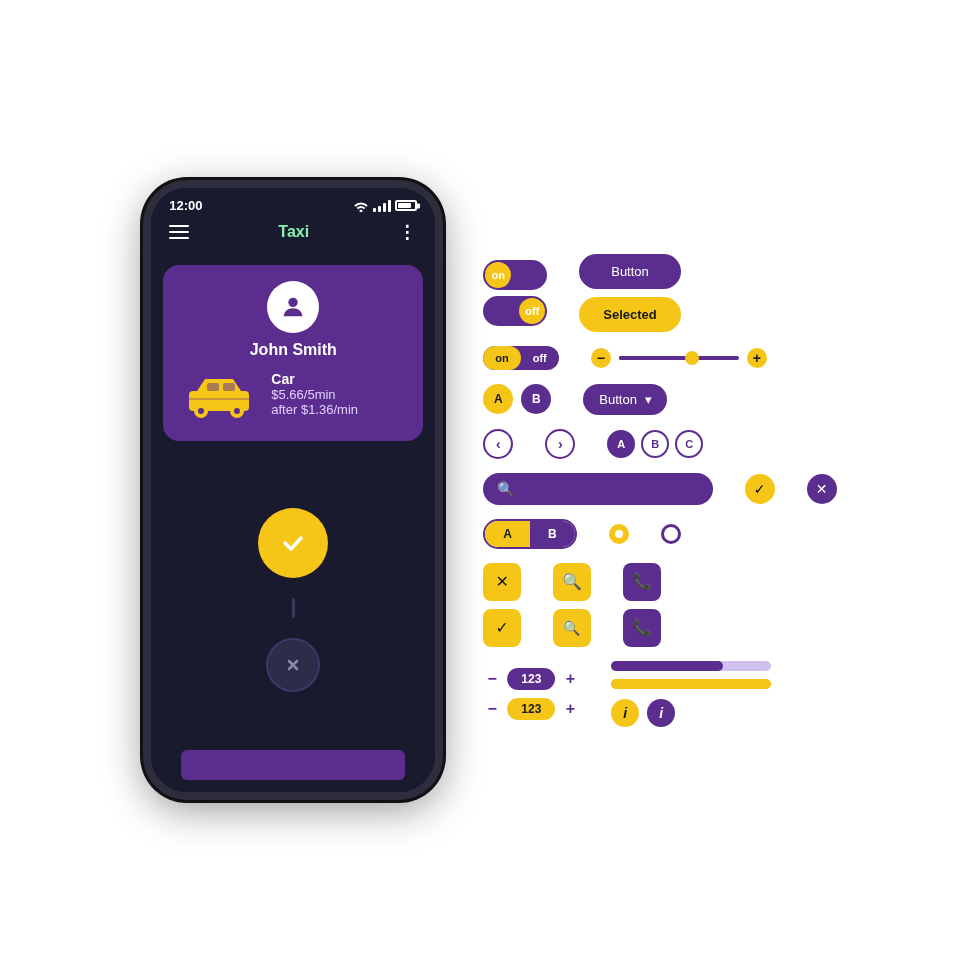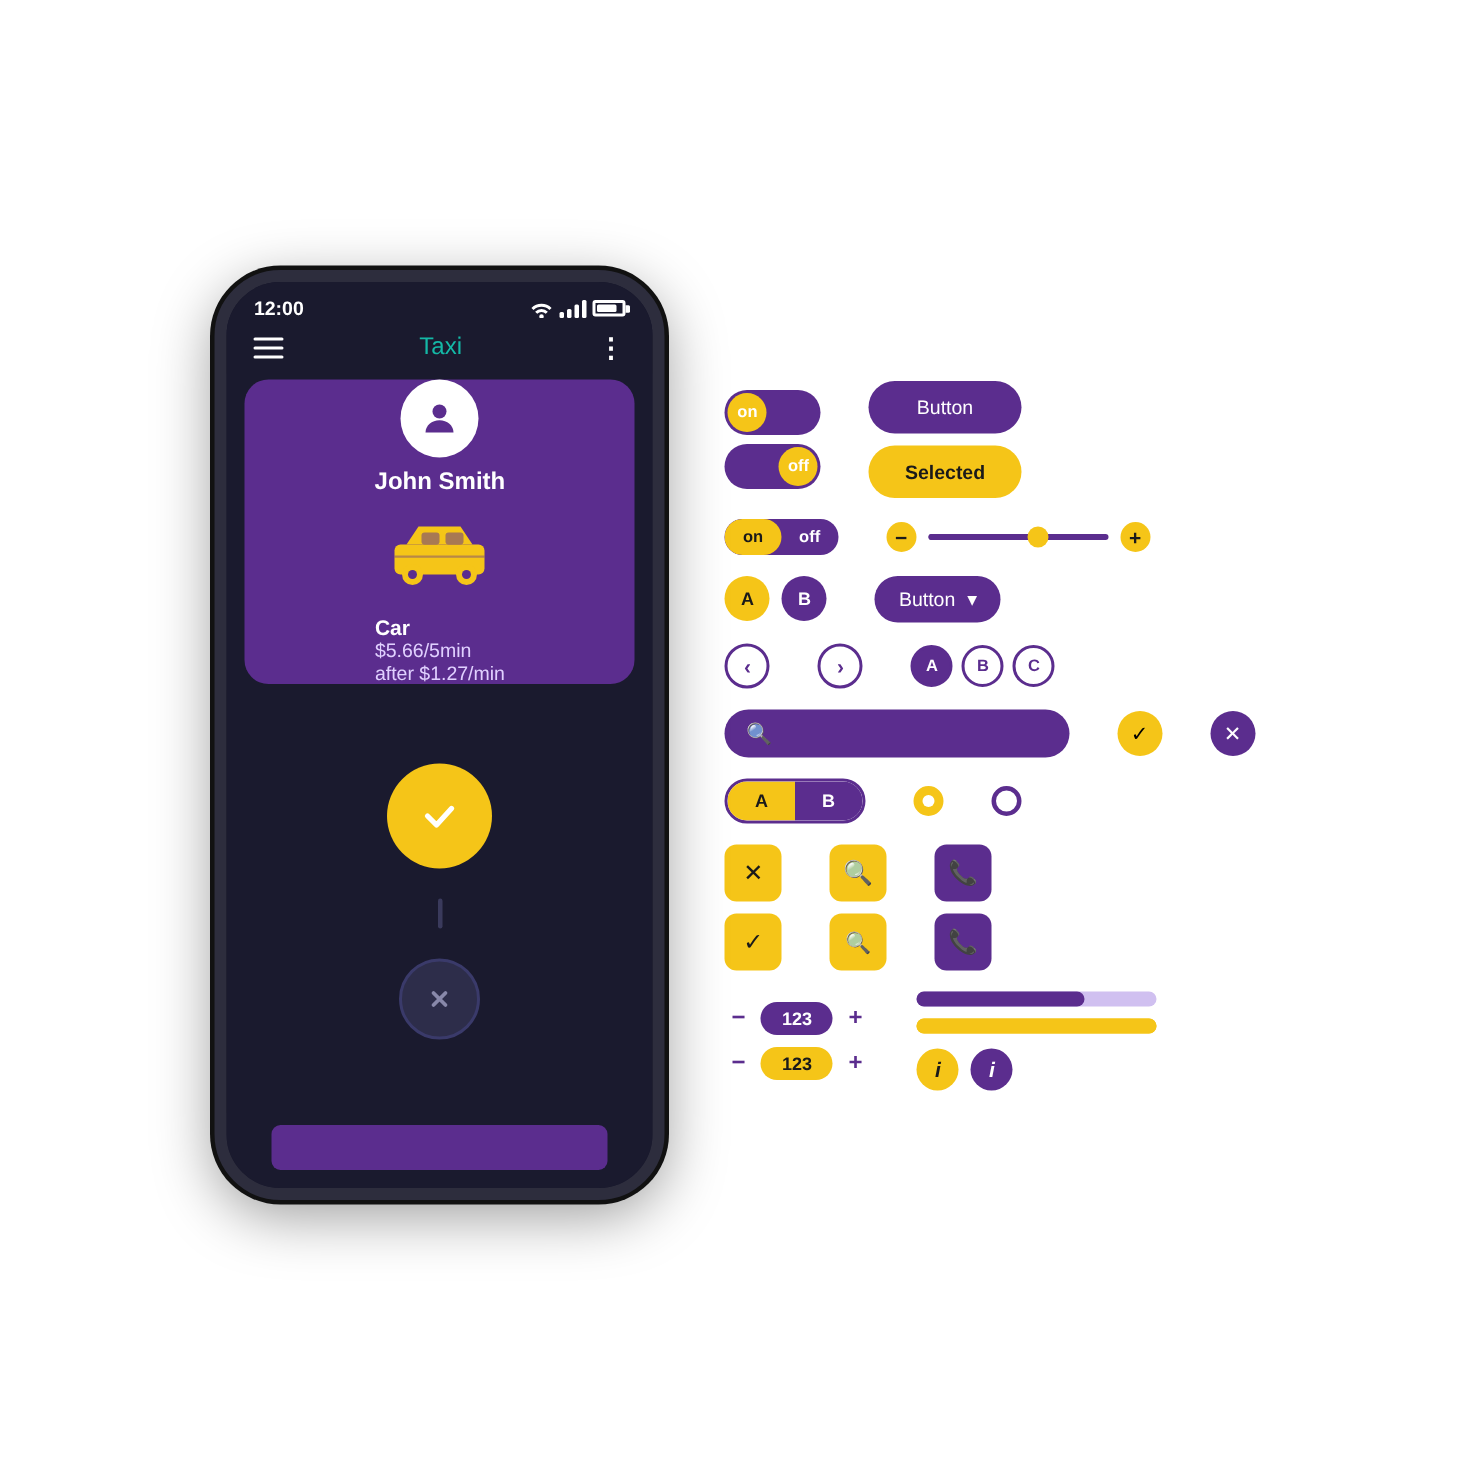--- a/index.html
+++ b/index.html
@@ -123,38 +123,39 @@
     }
 
     .hamburger span {
       width: 20px;
       height: 2px;
       background: white;
       border-radius: 1px;
     }
 
     .nav-title {
-      color: #14b8a6;
+      color: #86efac;
       font-size: 16px;
-      font-weight: 400;
+      font-weight: 700;
     }
 
     .more-dots {
       color: white;
       font-size: 18px;
       font-weight: bold;
       line-height: 1;
       cursor: pointer;
       letter-spacing: 1px;
     }
 
     .profile-card {
-      margin: 4px 12px;
+      margin: 16px 12px;
       background: #5b2d8e;
       border-radius: 16px;
+      padding: 16px;
       display: flex;
       flex-direction: column;
       align-items: center;
     }
 
     .avatar-circle {
       width: 52px;
       height: 52px;
       background: white;
       border-radius: 50%;
@@ -166,24 +167,23 @@
 
     .profile-name {
       color: white;
       font-size: 16px;
       font-weight: 600;
       margin-bottom: 12px;
     }
 
     .car-section {
       display: flex;
-      align-items: center;
+      align-items: flex-start;
       gap: 12px;
       width: 100%;
-      flex-direction: column;
     }
 
     .car-icon-wrap {
       flex-shrink: 0;
     }
 
     .car-info {
       display: flex;
       flex-direction: column;
     }
@@ -717,21 +717,21 @@
               <circle cx="58" cy="40" r="7" fill="#f5c518"></circle>
               <circle cx="58" cy="40" r="3" fill="#5b2d8e"></circle>
               <rect x="28" y="12" width="12" height="8" rx="2" fill="#5b2d8e" opacity="0.5"></rect>
               <rect x="44" y="12" width="12" height="8" rx="2" fill="#5b2d8e" opacity="0.5"></rect>
               <line x1="10" y1="28" x2="70" y2="28" stroke="#5b2d8e" stroke-width="1.5" opacity="0.4"></line>
             </svg>
           </div>
           <div class="car-info">
             <span class="car-title">Car</span>
             <span class="car-price">$5.66/5min</span>
-            <span class="car-price">after $1.27/min</span>
+            <span class="car-price">after $1.36/min</span>
           </div>
         </div>
       </div>
 
       <div class="phone-content">
         <div class="confirm-btn">
           <svg width="32" height="32" viewBox="0 0 32 32" fill="none">
             <path d="M8 16 L14 22 L24 11" stroke="white" stroke-width="3.5" stroke-linecap="round" stroke-linejoin="round"></path>
           </svg>
         </div>

